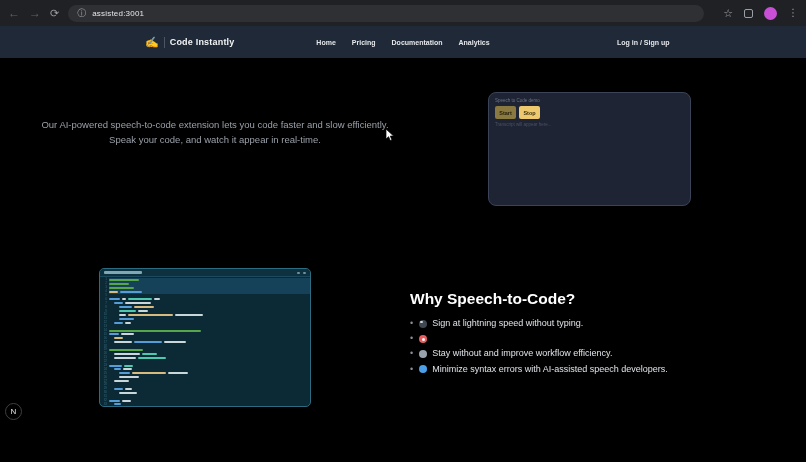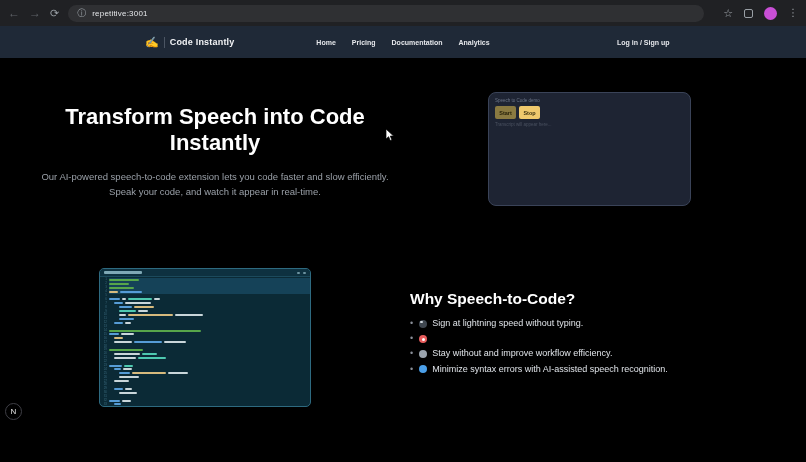--- a/index.html
+++ b/index.html
@@ -76,21 +76,21 @@
 </style>
 </head>
 <body>
 
 <div class="browser-bar">
   <span class="nav-btn">←</span>
   <span class="nav-btn">→</span>
   <span class="nav-btn reload">⟳</span>
   <div class="url-pill">
     <span class="info-ic">ⓘ</span>
-    <span class="url-text">repetitive:3001</span>
+    <span class="url-text">assisted:3001</span>
   </div>
   <div class="chrome-right">
     <span class="star-ic">☆</span>
     <span class="panel-ic"></span>
     <span class="avatar"></span>
     <span class="kebab-ic">⋮</span>
   </div>
 </div>
 
 <div class="site-nav">
@@ -104,21 +104,20 @@
     <span class="nav-link">Pricing</span>
     <span class="nav-link">Documentation</span>
     <span class="nav-link">Analytics</span>
   </div>
   <span class="auth-link">Log in / Sign up</span>
 </div>
 
 <div class="page">
 
   <div class="hero-left">
-    <div class="hero-title">Transform Speech into Code Instantly</div>
     <div class="hero-sub">Our AI-powered speech-to-code extension lets you code faster and slow efficiently. Speak your code, and watch it appear in real-time.</div>
   </div>
 
   <div class="demo-panel">
     <div class="demo-label">Speech to Code demo</div>
     <div class="demo-btns">
       <button class="demo-btn start">Start</button>
       <button class="demo-btn stop">Stop</button>
     </div>
     <div class="demo-hint">Transcript will appear here...</div>
@@ -363,21 +362,21 @@
 
   <li class="benefit">
     <span class="dot">•</span>
     <span class="mini-ic" style="background: rgb(154, 163, 173);"></span>
     <span class="benefit-text">Stay without and improve workflow efficiency.</span>
   </li>
 
   <li class="benefit">
     <span class="dot">•</span>
     <span class="mini-ic" style="background: rgb(75, 159, 232);"></span>
-    <span class="benefit-text">Minimize syntax errors with AI-assisted speech recognition.</span>
+    <span class="benefit-text">Minimize syntax errors with AI-assisted speech developers.</span>
   </li>
 </ul>
   </div>
 
   <div class="dev-badge">N</div>
 
   <svg class="cursor" viewBox="0 0 10 15">
     <path d="M1 1 L1 11 L3.6 8.7 L5.2 12.6 L6.9 11.9 L5.3 8.1 L8.6 8 Z" fill="#ffffff" stroke="#000000" stroke-width="0.7"></path>
   </svg>
 

